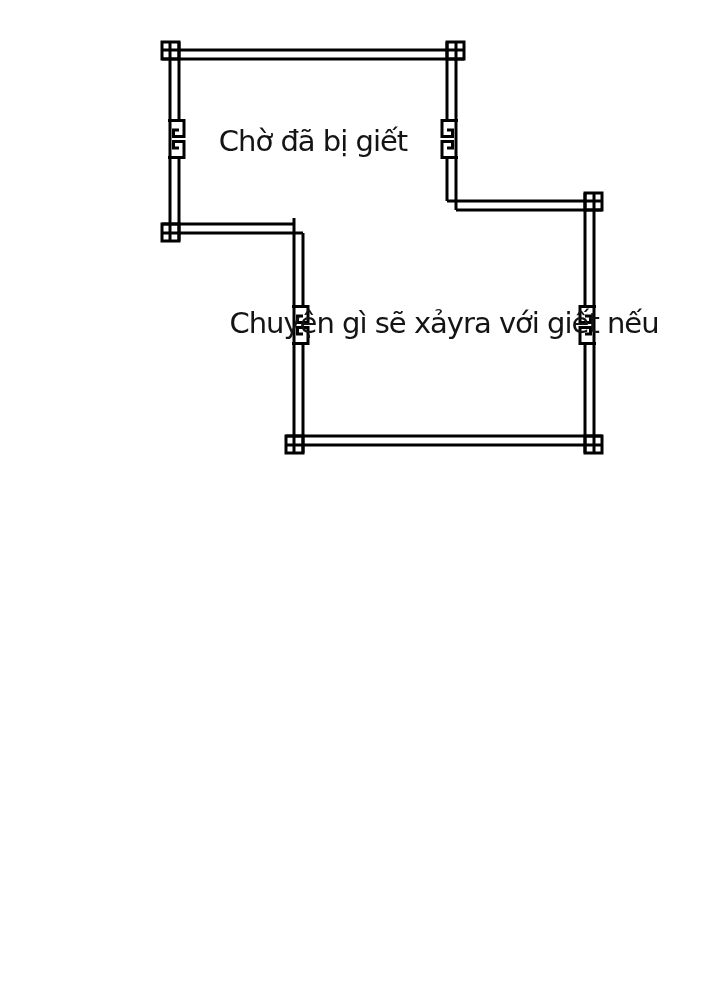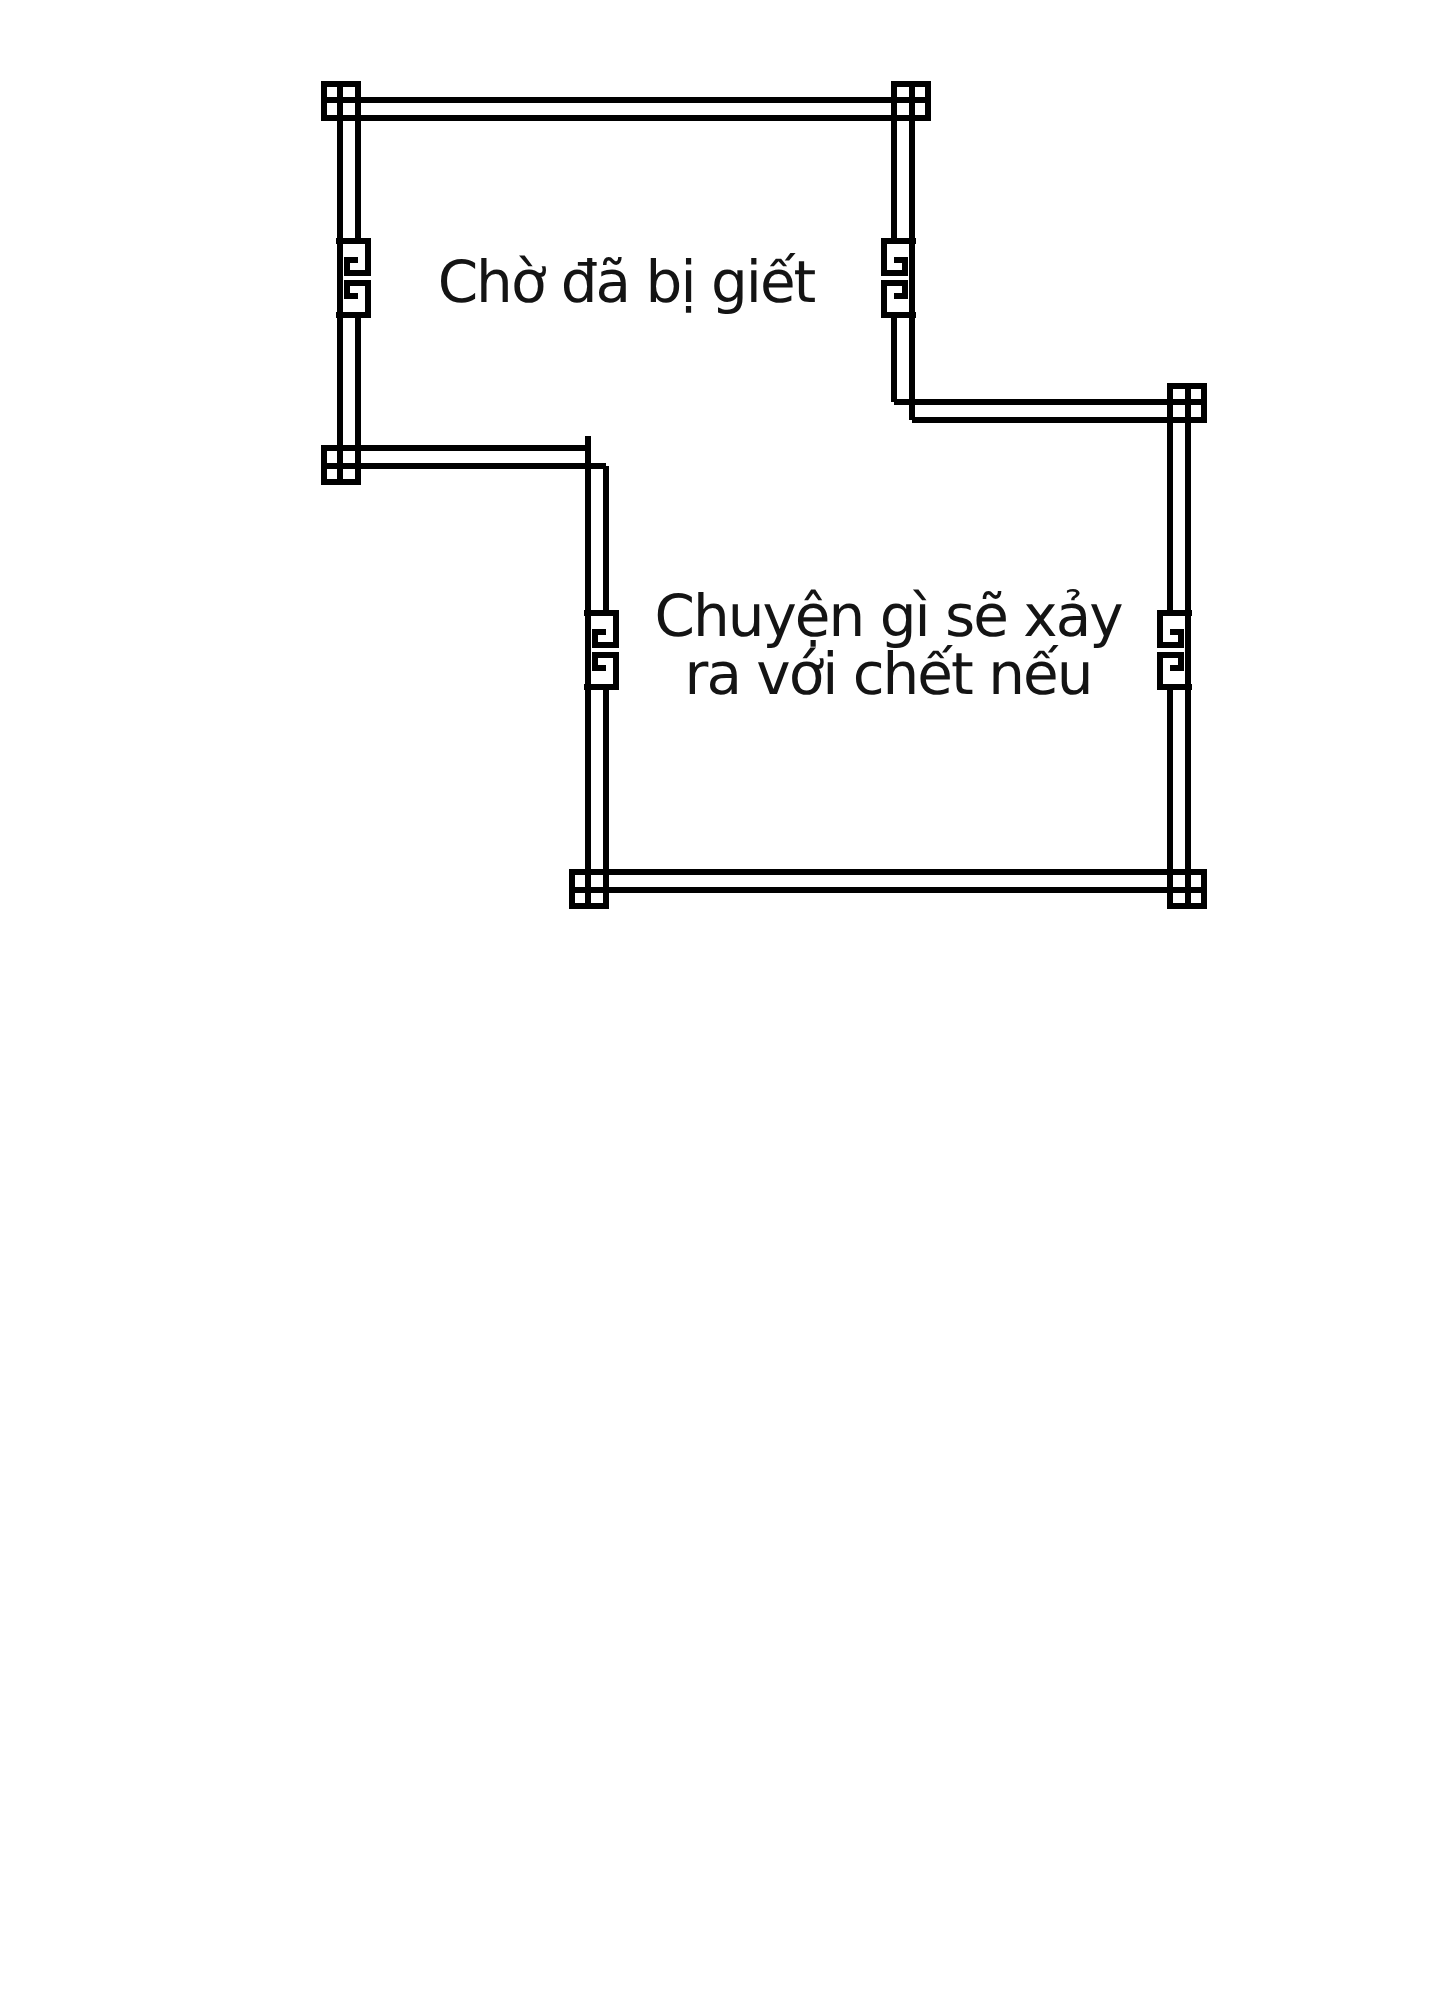--- a/index.html
+++ b/index.html
@@ -15,21 +15,20 @@
     overflow: hidden;
   }
   .frames-svg {
     position: absolute;
     left: 0;
     top: 0;
   }
   .bubble-text {
     position: absolute;
     display: flex;
-    flex-direction: column;
     align-items: center;
     justify-content: center;
     text-align: left;
     font-family: "DejaVu Sans", "Liberation Sans", sans-serif;
     font-size: 29px;
     line-height: 29px;
     letter-spacing: -1px;
     color: #141414;
     white-space: nowrap;
   }
@@ -79,16 +78,16 @@
 
     </g>
   </svg>
 
   <div class="bubble-text" id="bubble1-text">
     <span class="line">Chờ đã bị giết</span>
   </div>
 
   <div class="bubble-text" id="bubble2-text">
     <span class="line">Chuyện gì sẽ xảy</span>
-    <span class="line">ra với chết nếu</span>
+    <span class="line">ra với giết nếu</span>
   </div>
 
 </div>
 
 </body></html>

